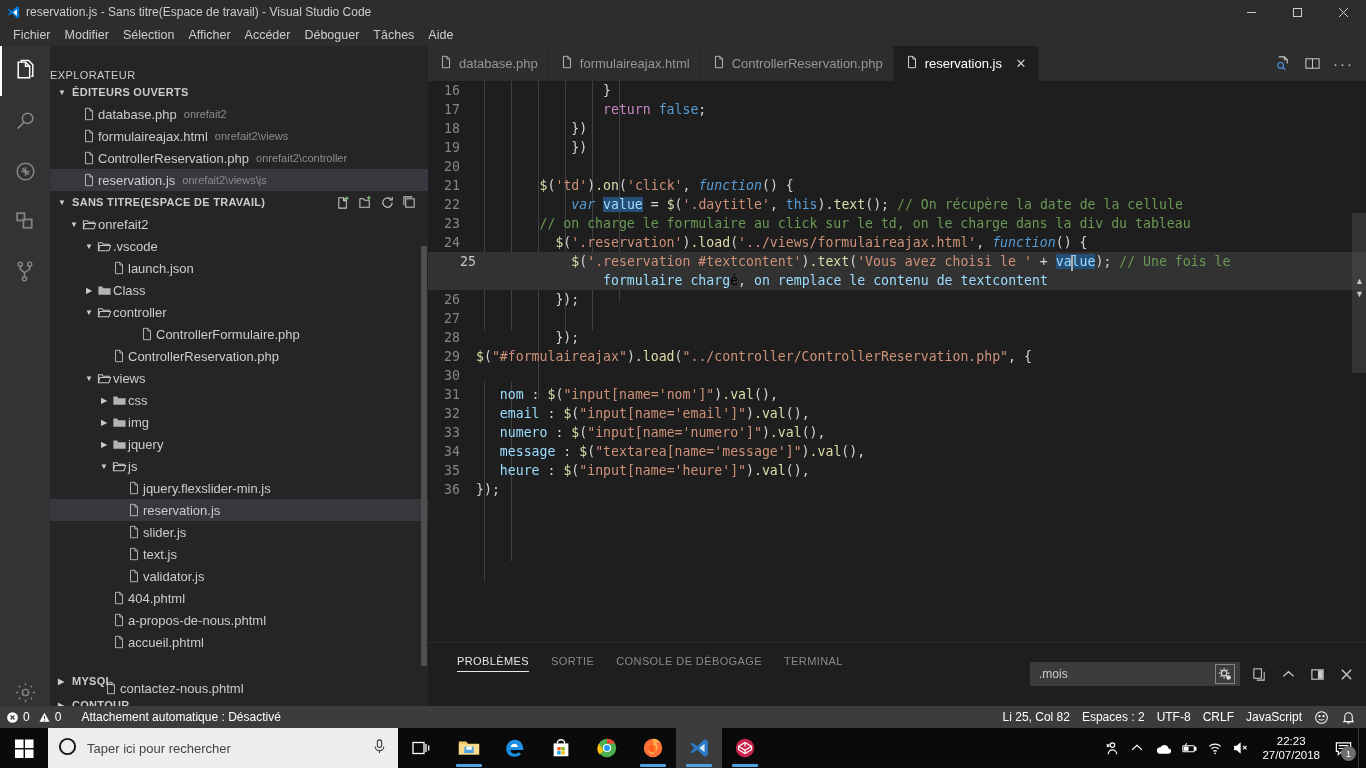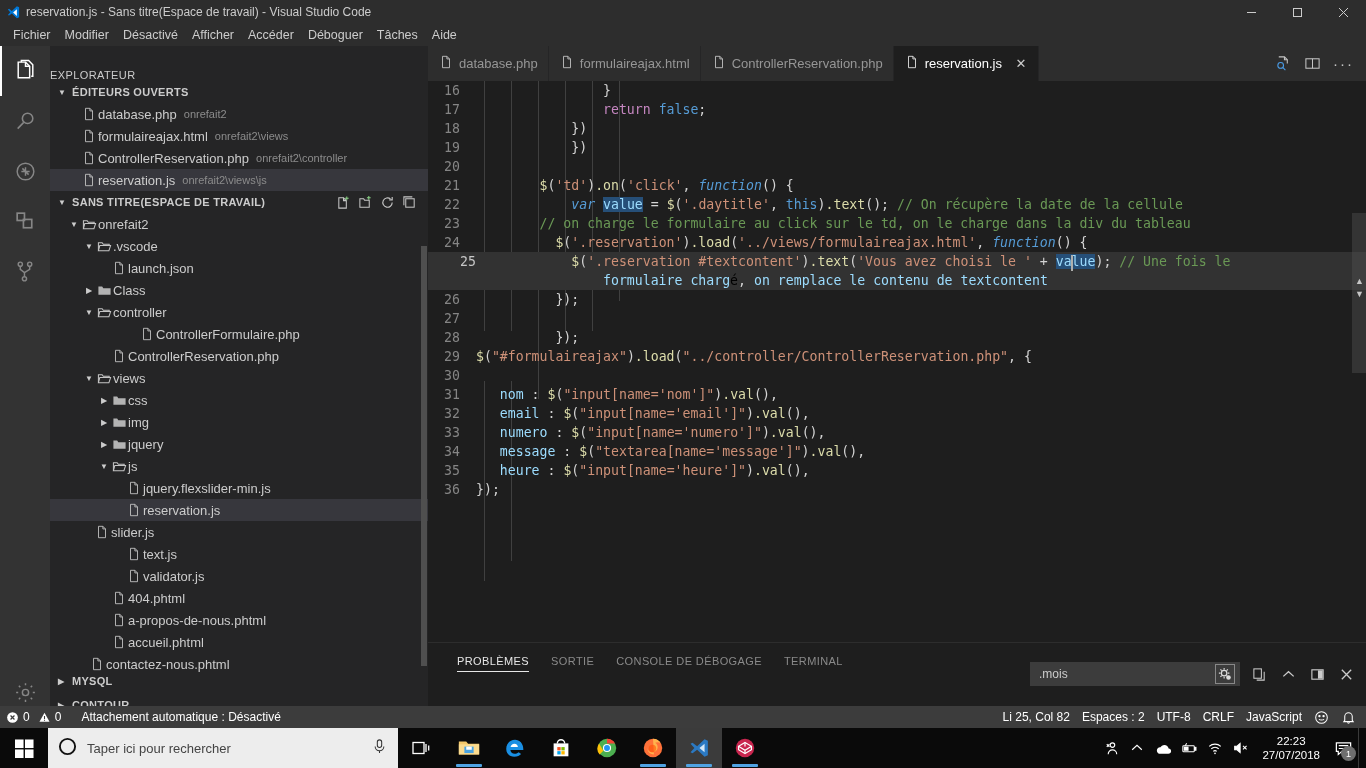--- a/index.html
+++ b/index.html
@@ -211,21 +211,21 @@
         <svg width="11" height="11" viewBox="0 0 11 11">
             <path d="M1 1l9 9M10 1l-9 9" stroke="#cccccc" stroke-width="1"></path>
           </svg>
       </div>
     </div>
   </div>
 
   <div class="menubar">
     <div class="menu-item">Fichier</div>
     <div class="menu-item">Modifier</div>
-    <div class="menu-item">Désactivé</div>
+    <div class="menu-item">Sélection</div>
     <div class="menu-item">Afficher</div>
     <div class="menu-item">Accéder</div>
     <div class="menu-item">Déboguer</div>
     <div class="menu-item">Tâches</div>
     <div class="menu-item">Aide</div>
   </div>
 
   <div class="activitybar">
     <div class="act-icon active">
       <svg width="25" height="25" viewBox="0 0 24 24" fill="none" stroke="currentColor" stroke-width="1.4">
@@ -483,21 +483,21 @@
         <div class="tree-row selected" style="padding-left: 63px;">
           <span class="tw-arrow"></span>
           <span class="tw-icon">
             <svg width="14" height="14" viewBox="0 0 16 16" fill="none" stroke="#c5c5c5" stroke-width="1">
               <path d="M4 1.5h5l3 3v10H4z"></path>
               <path d="M9 1.5v3h3"></path>
             </svg>
           </span>
           <span class="tw-label">reservation.js</span>
         </div>
-        <div class="tree-row" style="padding-left: 31px;">
+        <div class="tree-row" style="padding-left: 63px;">
           <span class="tw-arrow"></span>
           <span class="tw-icon">
             <svg width="14" height="14" viewBox="0 0 16 16" fill="none" stroke="#c5c5c5" stroke-width="1">
               <path d="M4 1.5h5l3 3v10H4z"></path>
               <path d="M9 1.5v3h3"></path>
             </svg>
           </span>
           <span class="tw-label">slider.js</span>
         </div>
         <div class="tree-row" style="padding-left: 63px;">
@@ -543,21 +543,21 @@
         <div class="tree-row" style="padding-left: 48px;">
           <span class="tw-arrow"></span>
           <span class="tw-icon">
             <svg width="14" height="14" viewBox="0 0 16 16" fill="none" stroke="#c5c5c5" stroke-width="1">
               <path d="M4 1.5h5l3 3v10H4z"></path>
               <path d="M9 1.5v3h3"></path>
             </svg>
           </span>
           <span class="tw-label">accueil.phtml</span>
         </div>
-        <div class="tree-row" style="padding-left: 26px;">
+        <div class="tree-row" style="padding-left: 40px; margin-top: 24px;">
           <span class="tw-arrow"></span>
           <span class="tw-icon">
             <svg width="14" height="14" viewBox="0 0 16 16" fill="none" stroke="#c5c5c5" stroke-width="1">
               <path d="M4 1.5h5l3 3v10H4z"></path>
               <path d="M9 1.5v3h3"></path>
             </svg>
           </span>
           <span class="tw-label">contactez-nous.phtml</span>
         </div>
       </div>

